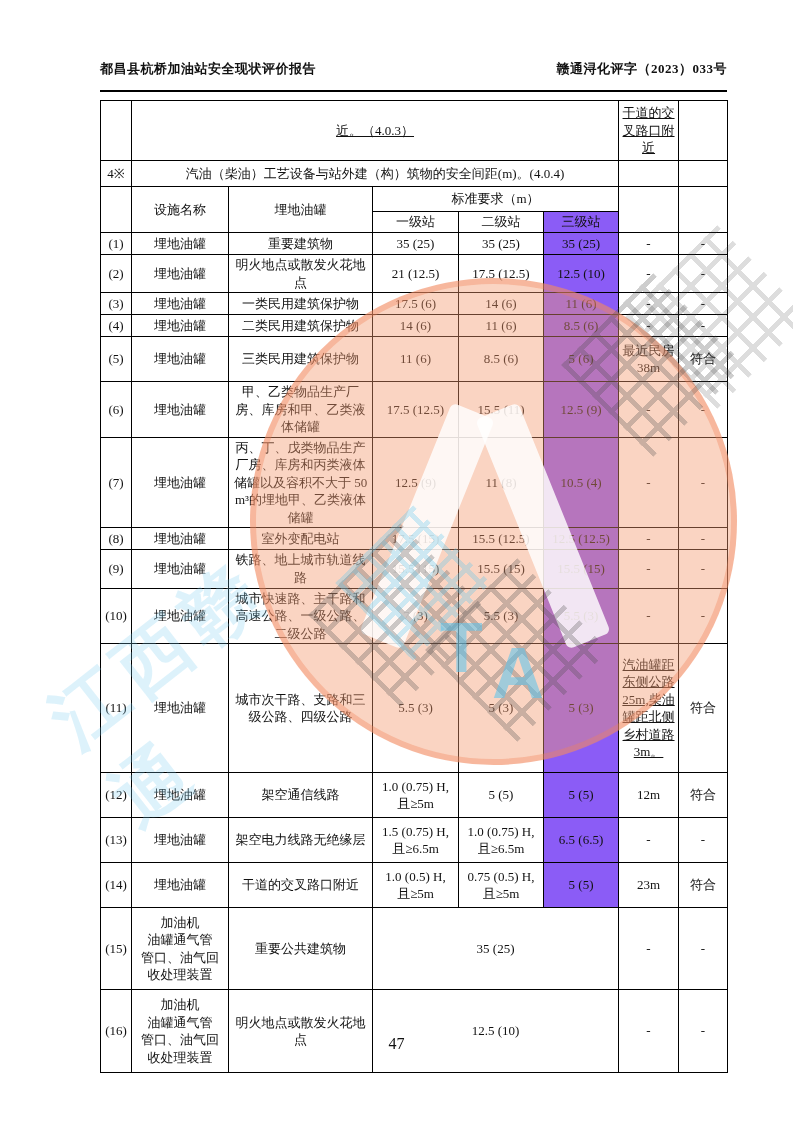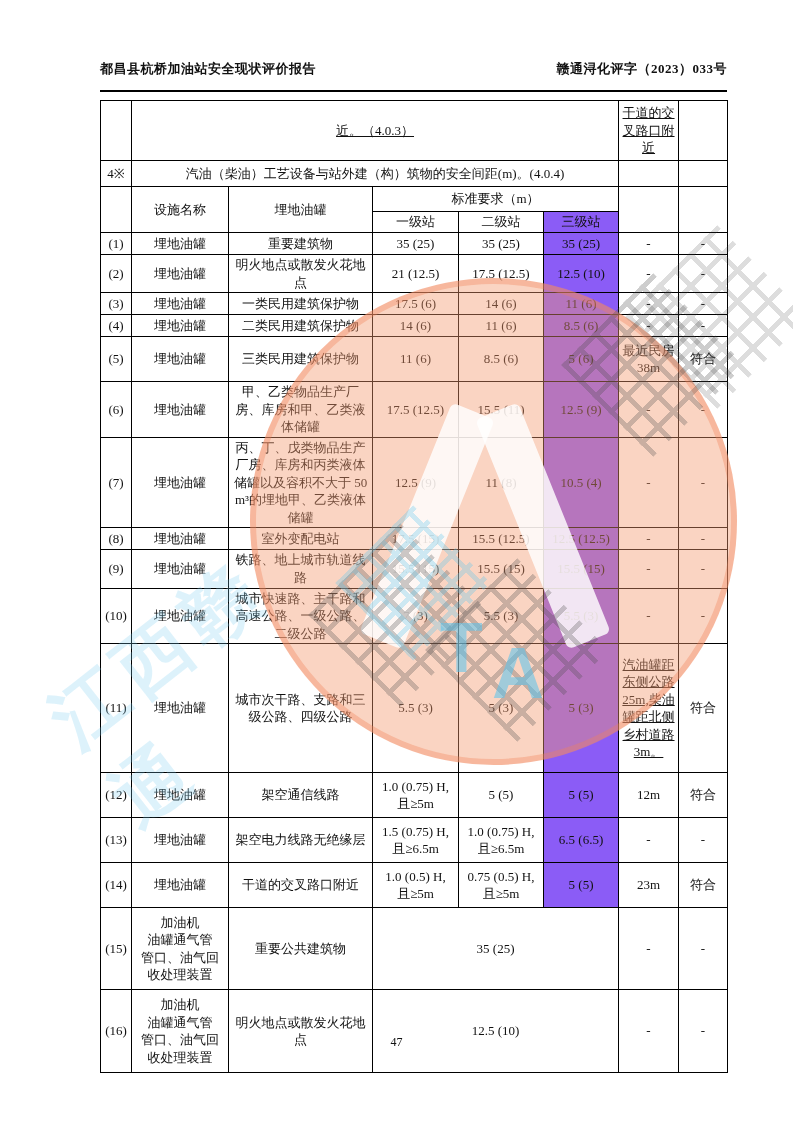--- a/index.html
+++ b/index.html
@@ -26,21 +26,21 @@
     padding:1px 2px;word-break:break-all;overflow:hidden;
   }
   td.hl{background:#8b5cf6;}
   td.top{vertical-align:top;}
   td.left{text-align:left;text-decoration:underline;}
   .pre{white-space:pre-line;margin-top:44px;}
   tr.h60{height:60px;} tr.h26{height:26px;} tr.h25{height:25px;margin-left:20px;} tr.h21{height:21px;}
   tr.h22{height:22px;} tr.h45{height:45px;} tr.h87{height:87px;} tr.h129{height:129px;}
   tr.h82{height:82px;} tr.h83{height:83px;}
   
-  .page-number{position:absolute;top:1035px;left:0;width:793px;text-align:center;font-size:12px;}
+  .page-number{position:absolute;top:1035px;left:0;width:793px;text-align:center;font-size:16px;}
   
   .wm{position:absolute;pointer-events:none;}
   .wm-stamp{
     left:250px;top:278px;width:475px;height:475px;border-radius:50%;
     background:rgba(243,152,110,0.42);
     border:6px solid rgba(240,130,85,0.35);
     z-index:5;
   }
   .wm-peak{
     width:46px;height:248px;background:rgba(255,255,255,0.82);

